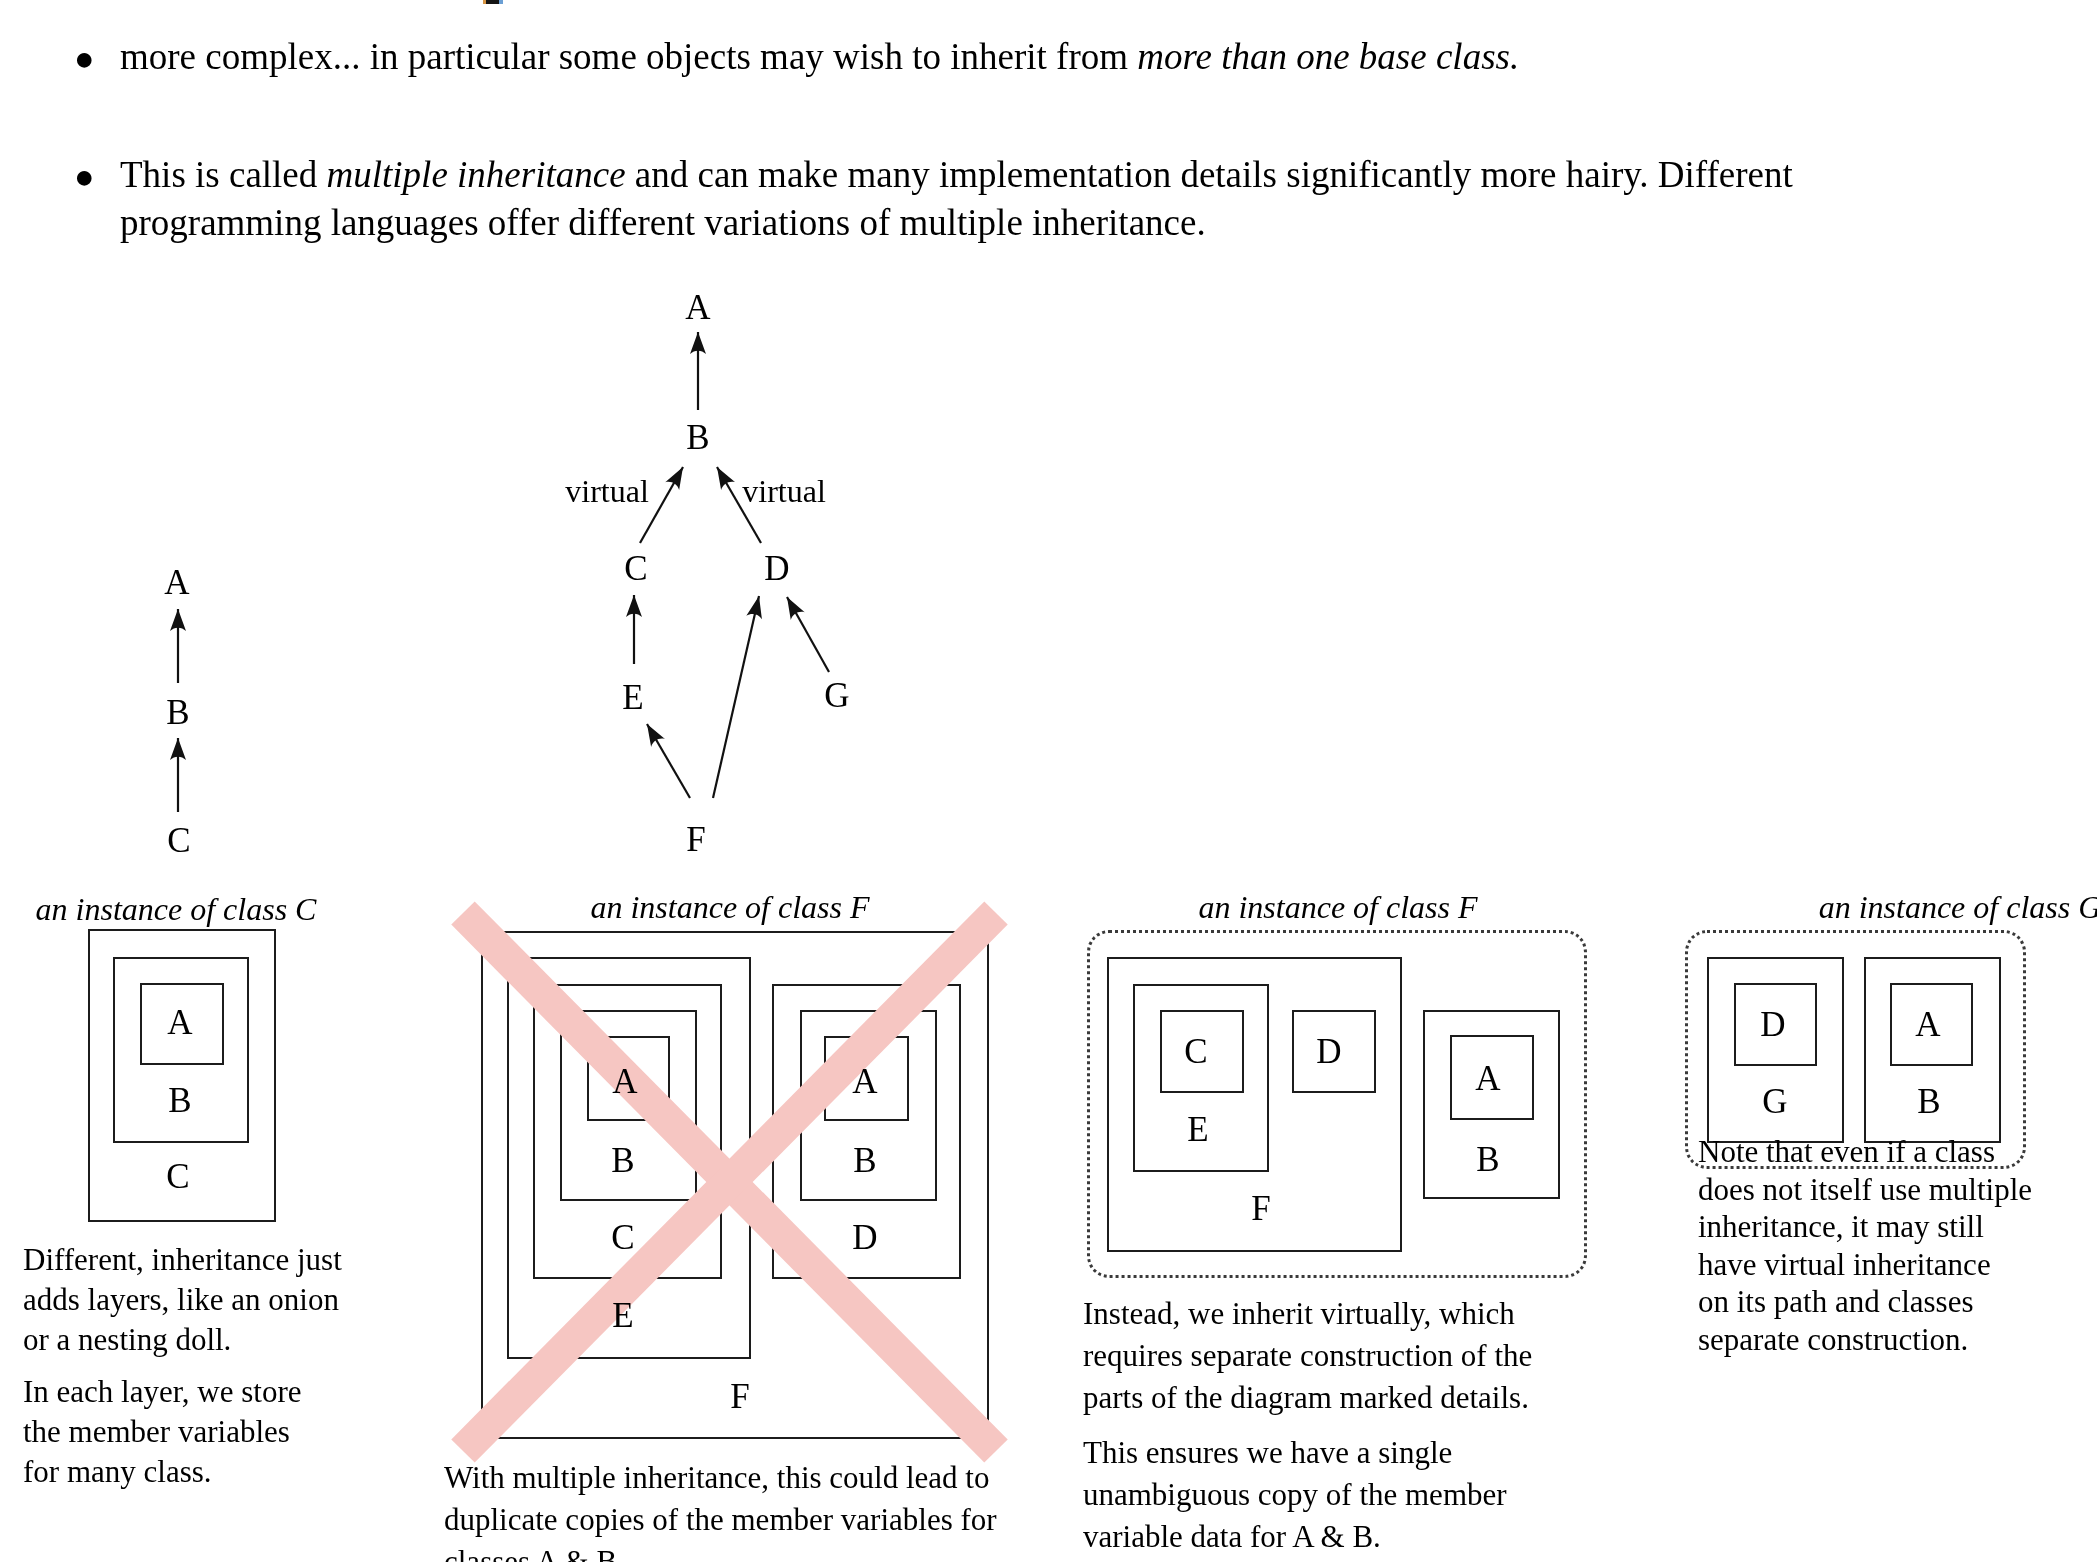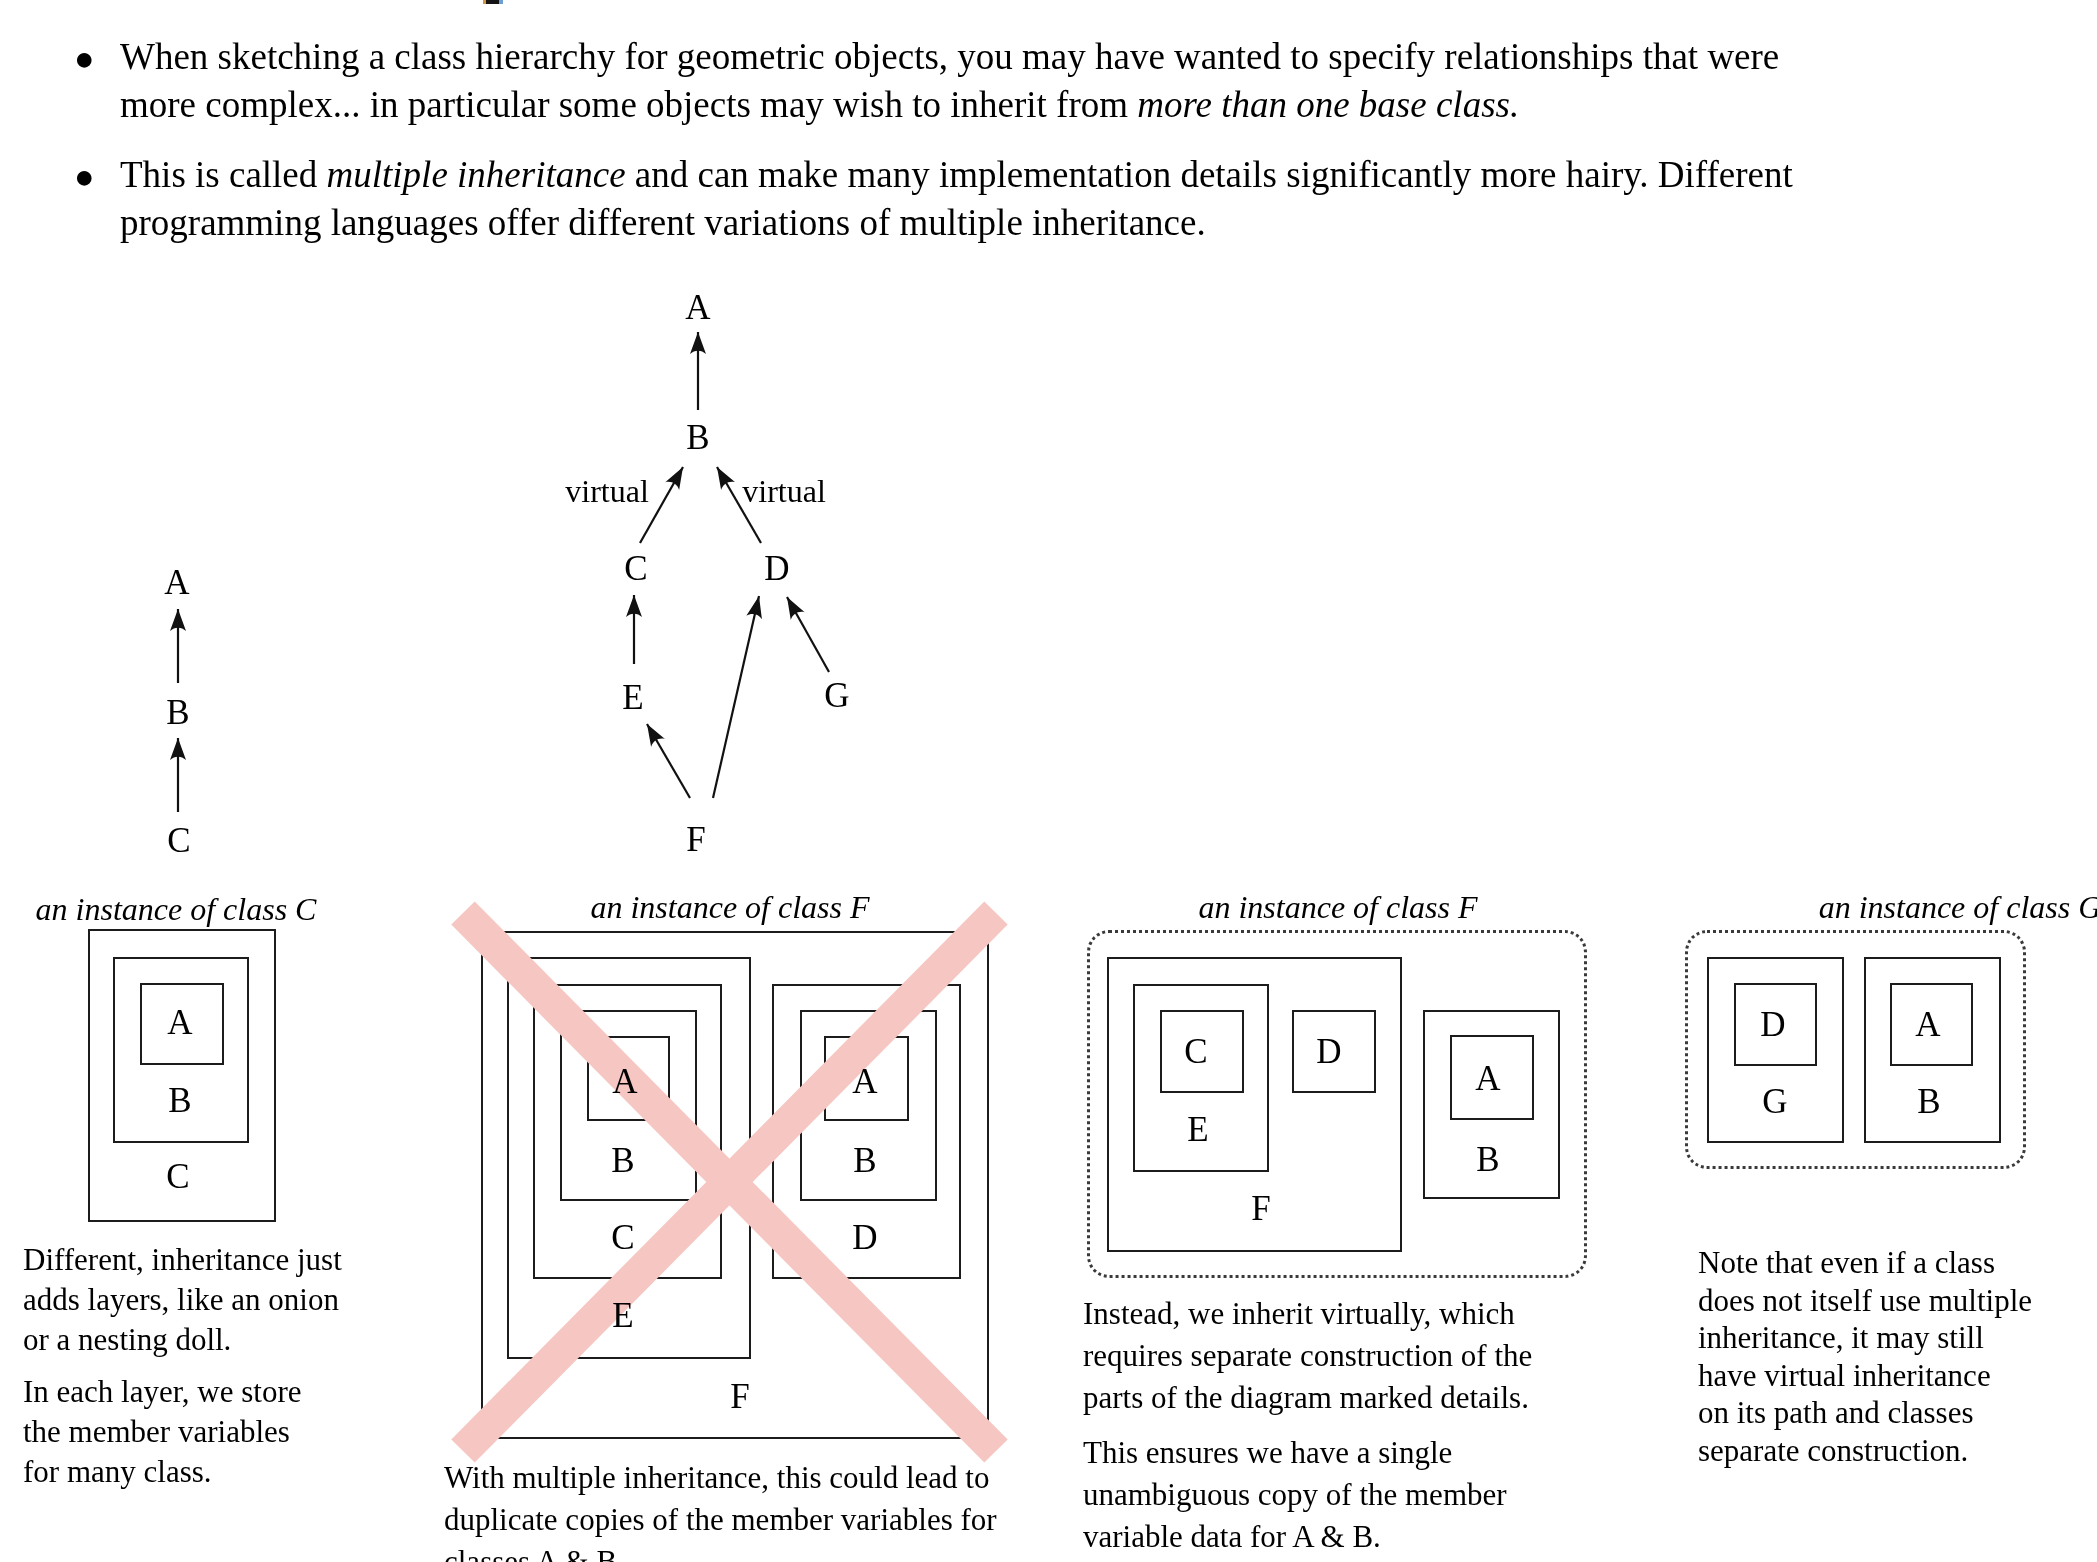--- a/index.html
+++ b/index.html
@@ -25,21 +25,20 @@
         background:linear-gradient(90deg,#d69544 0 3px,#141414 3px 16px,#6b9fd4 16px 20px);}
 </style>
 </head>
 <body>
 
 <div class="frag"></div>
 
 <div class="bullet" style="top:33px;">
   <span class="bdot">●</span>
   <div class="btxt">
-    <div class="bline">When sketching a class hierarchy for geometric objects, you may have wanted to specify relationships that were</div>
     <div class="bline"><span>more complex... in particular some objects may wish to inherit from </span><span class="it">more than one base class.</span></div>
   </div>
 </div>
 
 <div class="bullet" style="top:151px;">
   <span class="bdot">●</span>
   <div class="btxt">
     <div class="bline"><span>This is called </span><span class="it">multiple inheritance</span><span> and can make many implementation details significantly more hairy.  Different</span></div>
     <div class="bline">programming languages offer different variations of multiple inheritance.</div>
   </div>
@@ -170,20 +169,20 @@
 <div class="caption" style="left:1083px;top:1293px;line-height:42px;">
   <div>Instead, we inherit virtually, which</div>
   <div>requires separate construction of the</div>
   <div>parts of the diagram marked details.</div>
   <div style="height:13px;"></div>
   <div>This ensures we have a single</div>
   <div>unambiguous copy of the member</div>
   <div>variable data for A &amp; B.</div>
 </div>
 
-<div class="caption" style="left:1698px;top:1244px;line-height:37.5px;">
+<div class="caption" style="left:1698px;top:1133px;line-height:37.5px;">
   <div>Note that even if a class</div>
   <div>does not itself use multiple</div>
   <div>inheritance, it may still</div>
   <div>have virtual inheritance</div>
   <div>on its path and classes</div>
   <div>separate construction.</div>
 </div>
 
 </body></html>

